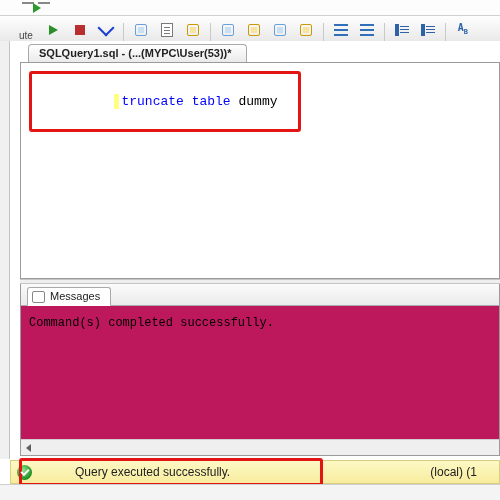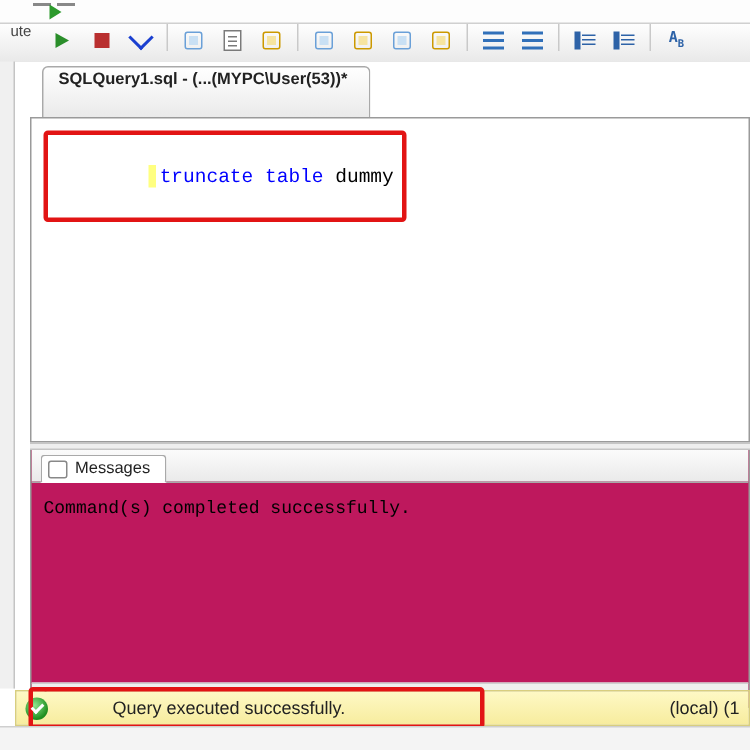--- a/index.html
+++ b/index.html
@@ -28,21 +28,21 @@
   .mini-dot { width: 12px; height: 2px; background: #888; }
   .green-tri {
     position: absolute; left: 33px; top: 3px;
     width: 0; height: 0;
     border-left: 8px solid #2d9a2d;
     border-top: 5px solid transparent;
     border-bottom: 5px solid transparent;
   }
   .toolbar {
     position: absolute; left: 0; top: 15px; right: 0; height: 26px;
-    display: flex; align-items: flex-start; gap: 4px; padding-left: 7px;
+    display: flex; align-items: flex-end; gap: 4px; padding-left: 19px;
     font-size: 10px; color: #333;
     background: linear-gradient(#fefefe,#e9e9e9);
     border-top: 1px solid #d0d0d0;
   }
   .ute-label { color: #444; margin-right: 6px; }
   .tb-btn {
     width: 22px; height: 22px; display:flex; align-items:center; justify-content:center;
     border: 1px solid transparent; border-radius: 2px;
   }
   .tb-sep { width: 1px; height: 18px; background: #c9c9c9; margin: 0 2px; }
@@ -68,31 +68,31 @@
     position:absolute; left:0; top:0; bottom:41px; width:10px; background:#f0f0f0; border-right:1px solid #c4c4c4;
   }
   .second-gutter{
     position:absolute; left:10px; top:4px; bottom:41px; width:8px; background:#fff;
   }
   .main {
     position:absolute; left:18px; right:0; top:0; bottom:41px;
   }
   .file-tab {
     margin-top:3px; margin-left:10px;
-    display:inline-block; height:34px; padding:2px 14px 0 10px;
+    display:inline-block; height:18px; padding:2px 14px 0 10px;
     background:linear-gradient(#fff,#eaeaea);
     border:1px solid #a9a9a9; border-bottom:none;
     border-top-left-radius:4px; border-top-right-radius:4px;
     font:bold 11px Tahoma,sans-serif; color:#222; position:relative;
   }
   .editor-box {
     margin-left:2px; margin-top:0; border:1px solid #9a9a9a; height:217px; position:relative; background:#fff;
   }
   .code-outline {
-    position:absolute; left:8px; top:8px; padding:5px 5px;
+    position:absolute; left:8px; top:8px; padding:5px 20px;
     border:3px solid #e21414; border-radius:3px;
     font:13px Consolas,"Courier New",monospace;
     white-space:pre; background:#fff;
   }
   .code-hilite { background:#ffff80; display:inline-block; width:5px; height:15px; vertical-align:middle; margin-right:2px;}
   .kw { color:#0000ff; }
   .plain { color:#000; }
   .splitter { height:5px; background:#eee; border-top:1px solid #c5c5c5; border-bottom:1px solid #c5c5c5; margin-left:2px;}
   .result-area { margin-left:2px; border:1px solid #9a9a9a; border-top:none; height:172px; background:#be185d; position:relative; overflow:hidden;}
   .msg-tabbar { height:22px; display:flex; align-items:flex-end; background:linear-gradient(#fbfbfb,#eaeaea); border-bottom:1px solid #a9a9a9; padding-left:6px;}
@@ -111,21 +111,21 @@
   .status-outline {
     position:absolute; left:8px; right:176px; top:-3px; bottom:-3px;
     border:3px solid #e21414; border-radius:3px; pointer-events:none;
   }
   .status-icon {
     width:15px;height:15px;border-radius:50%;
     background:radial-gradient(circle at 40% 35%,#8fe88f 0%,#1f8e1f 70%);
     display:flex;align-items:center;justify-content:center;margin-right:6px;
   }
   .status-icon::after{content:"";width:6px;height:3px;border-left:2px solid #fff;border-bottom:2px solid #fff;transform:rotate(-45deg);margin-top:-2px;}
-  .status-right { margin-left:auto; padding-right:6px; color:#222; }
+  .status-right { margin-left:auto; padding-right:22px; color:#222; }
   .status-sep { width:1px; height:18px; background:#c9bd74; margin:0 8px;}
   .bottom-strip { position:absolute; left:0; right:0; bottom:0; height:16px; background:#f4f4f4; border-top:1px solid #cfcfcf;}
 </style>
 </head>
 <body>
 
 <div class="top-chrome">
   <div class="mini-bar">
     <span class="mini-dot"></span>
       <span class="mini-dot"></span>

